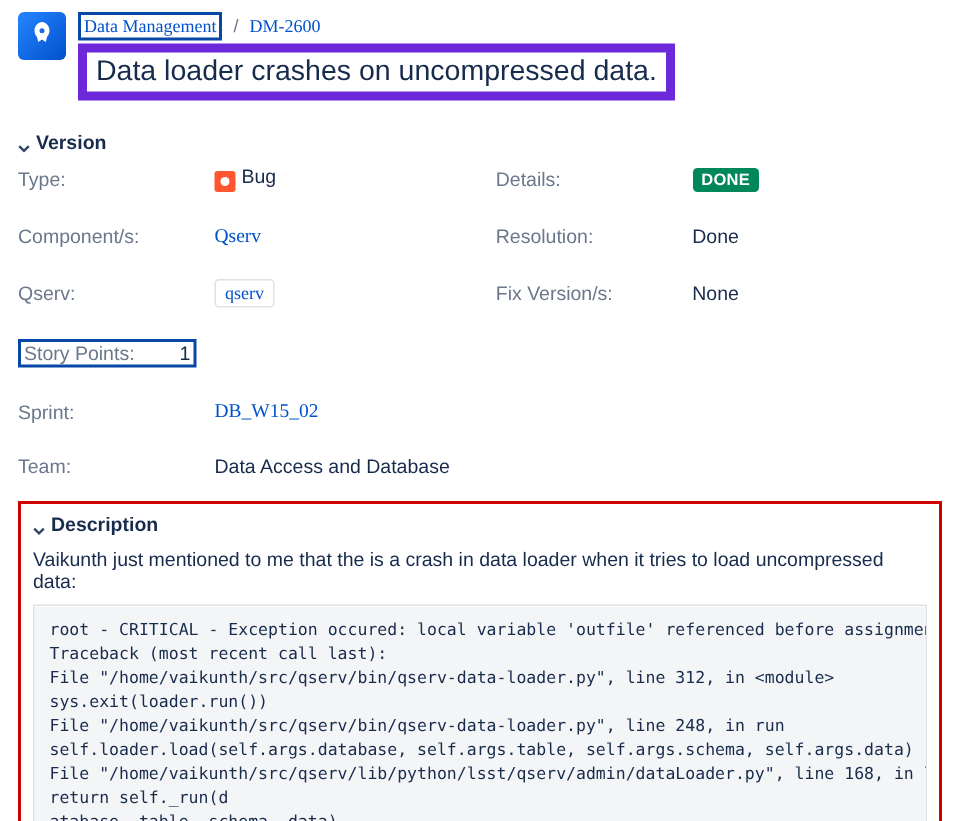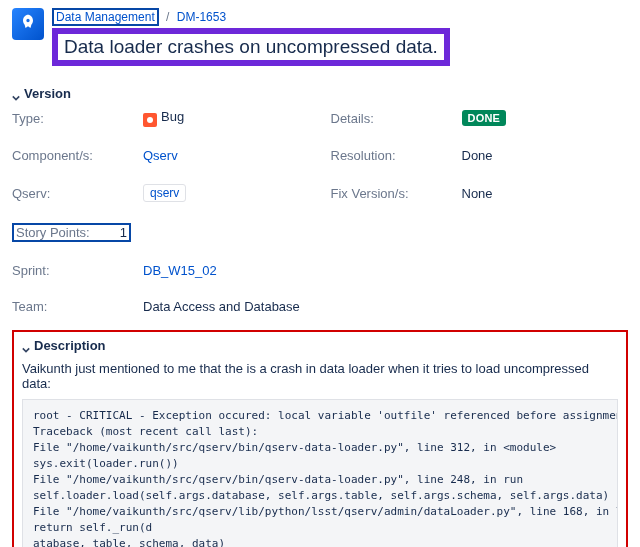--- a/index.html
+++ b/index.html
@@ -4,21 +4,21 @@
 <style>
   * { box-sizing: border-box; margin: 0; padding: 0; }
   body {
     font-family: -apple-system, BlinkMacSystemFont, "Segoe UI", Arial, sans-serif;
     font-size: 13px;
     color: #172B4D;
     background: #fff;
     padding: 8px 12px;
     width: 640px;
   }
-  a { color: #0052CC; text-decoration: none; }
+  a { color: #0052CC; text-decoration: none; font-family: Liberation Serif, serif; }
 
   
   .issue-header { display: flex; align-items: flex-start; gap: 8px; margin-bottom: 20px; }
   .project-avatar {
     width: 32px; height: 32px; border-radius: 4px;
     background: linear-gradient(135deg, #2684FF, #0052CC);
     display: flex; align-items: center; justify-content: center;
     flex-shrink: 0;
   }
   .project-avatar svg { width: 20px; height: 20px; fill: #fff; }
@@ -89,21 +89,21 @@
     <span>
       <svg viewBox="0 0 24 24">
           <path d="M12 2c3 0 6 3 6 7 0 2-1 4-2 5l-1 4-3-2-3 2-1-4c-1-1-2-3-2-5 0-4 3-7 6-7zm0 5a2 2 0 100 4 2 2 0 000-4z"></path>
         </svg>
     </span>
   </div>
   <div class="header-text">
     <div class="breadcrumb">
       <span class="hl-blue"><a href="#">Data Management</a></span>
       <span class="sep">/</span>
-      <a href="#">DM-1653</a>
+      <a href="#">DM-2600</a>
     </div>
     <h1 class="issue-title">Data loader crashes on uncompressed data.</h1>
   </div>
 </div>
 
 <div class="section">
   <div class="section-header">
     <span class="chevron">
       <svg viewBox="0 0 10 10">
           <polyline points="1,3 5,7 9,3"></polyline>

